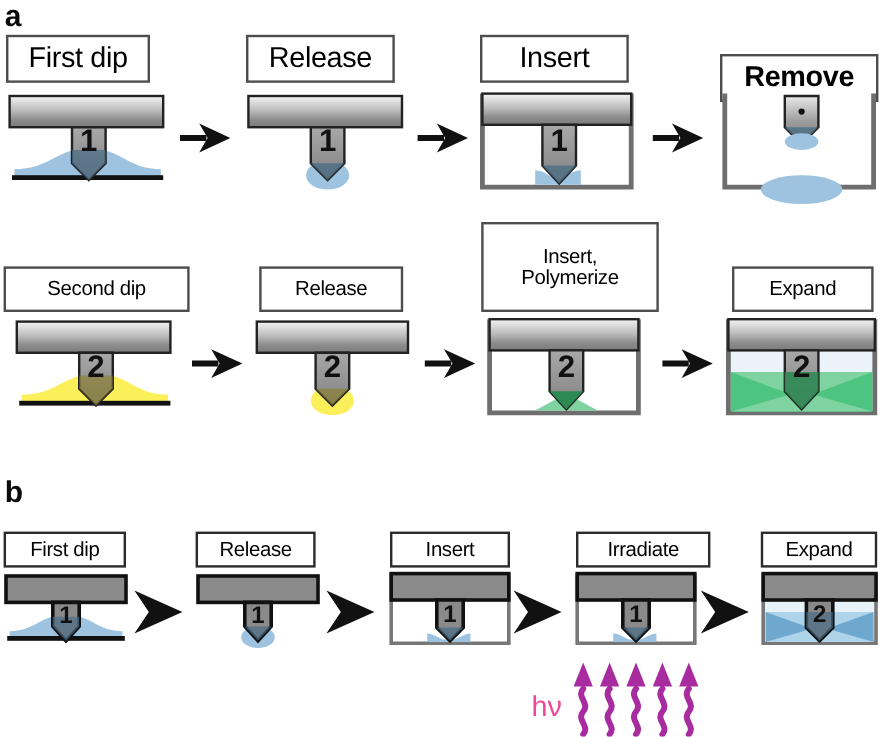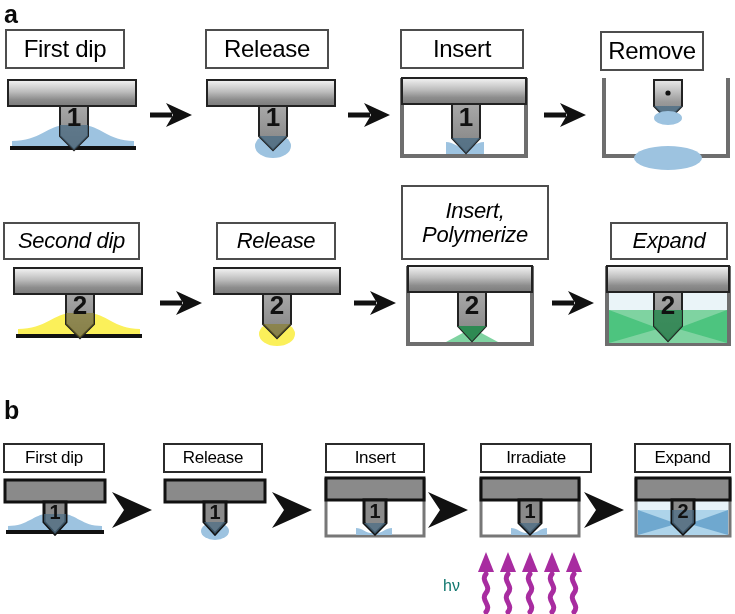--- a/index.html
+++ b/index.html
@@ -9,50 +9,50 @@
   .panel-letter{position:absolute;font-weight:bold;font-size:25px;line-height:1;color:#0a0a0a;}
 
   
   .label-box{position:absolute;box-sizing:border-box;background:#fff;
              border:2px solid #4d4d4d;display:flex;align-items:center;
              justify-content:center;text-align:center;}
   .label-box.thin{border:2px solid #2b2b2b;}
   .label-box span{display:block;line-height:1.05;letter-spacing:-0.3px;}
 
   .lbl-a span{font-size:24px;}
-  .lbl-a2 span{font-size:22px;font-style:italic;}
+  .lbl-a2 span{font-size:17px;}
   .lbl-b span{font-size:17px;}
 
   
   .stage{position:absolute;}
   .stage svg{display:block;overflow:visible;}
 
   
   .arrow{position:absolute;}
   .arrow svg{display:block;}
 
   
-  .hv-label{position:absolute;font-size:16px;line-height:1;color:#0f766e;}
+  .hv-label{position:absolute;font-size:24px;line-height:1;color:#ec4899;}
   .hv-rays{position:absolute;}
 </style>
 </head>
 <body>
 
 <div class="panel-letter" style="left:4px;top:2px;">a</div>
 
 <div class="label-box lbl-a" style="left:5px;top:29px;width:120px;height:40px;">
   <span>First dip</span>
 </div>
 <div class="label-box lbl-a" style="left:205px;top:29px;width:124px;height:40px;">
   <span>Release</span>
 </div>
 <div class="label-box lbl-a" style="left:400px;top:29px;width:124px;height:40px;">
   <span>Insert</span>
 </div>
-<div class="label-box lbl-a" style="left:600px;top:31px;width:104px;height:40px;">
+<div class="label-box lbl-a" style="left:600px;top:45px;width:132px;height:40px;font-weight:bold;">
   <span>Remove</span>
 </div>
 
 <div class="stage" style="left:4px;top:78px;">
   <svg width="136" height="86" viewBox="0 0 136 86">
     <defs>
       <linearGradient id="gA1" x1="0" y1="0" x2="0" y2="1">
         <stop offset="0%" stop-color="#f4f4f4"></stop>
           <stop offset="45%" stop-color="#bdbdbd"></stop>
         <stop offset="75%" stop-color="#8d8d8d"></stop>
@@ -149,21 +149,21 @@
     </defs>
     <path d="M6 2 L6 80 L130 80 L130 2" fill="#fff" stroke="#6e6e6e" stroke-width="4"></path>
     <ellipse cx="70" cy="82" rx="34" ry="12" fill="#9dc3e0"></ellipse>
     <path d="M56 4 L84 4 L84 30 L70 44 L56 30 Z" fill="url(#gA4s)" stroke="#222" stroke-width="2"></path>
     <path d="M56 30 L84 30 L70 44 Z" fill="#4c6e86" opacity="0.8"></path>
     <ellipse cx="70" cy="42" rx="14" ry="7" fill="#9dc3e0"></ellipse>
     <circle cx="70" cy="17" r="2.6" fill="#111"></circle>
   </svg>
 </div>
 
-<div class="label-box lbl-a2" style="left:3px;top:222px;width:137px;height:38px;align-items:center;">
+<div class="label-box lbl-a2" style="left:3px;top:222px;width:155px;height:38px;align-items:center;">
   <span>Second dip</span>
 </div>
 <div class="label-box lbl-a2" style="left:216px;top:222px;width:120px;height:38px;">
   <span>Release</span>
 </div>
 <div class="label-box lbl-a2" style="left:401px;top:185px;width:148px;height:75px;">
   <span style="white-space:pre-line;">Insert,
 Polymerize</span>
 </div>
 <div class="label-box lbl-a2" style="left:610px;top:222px;width:118px;height:38px;">

